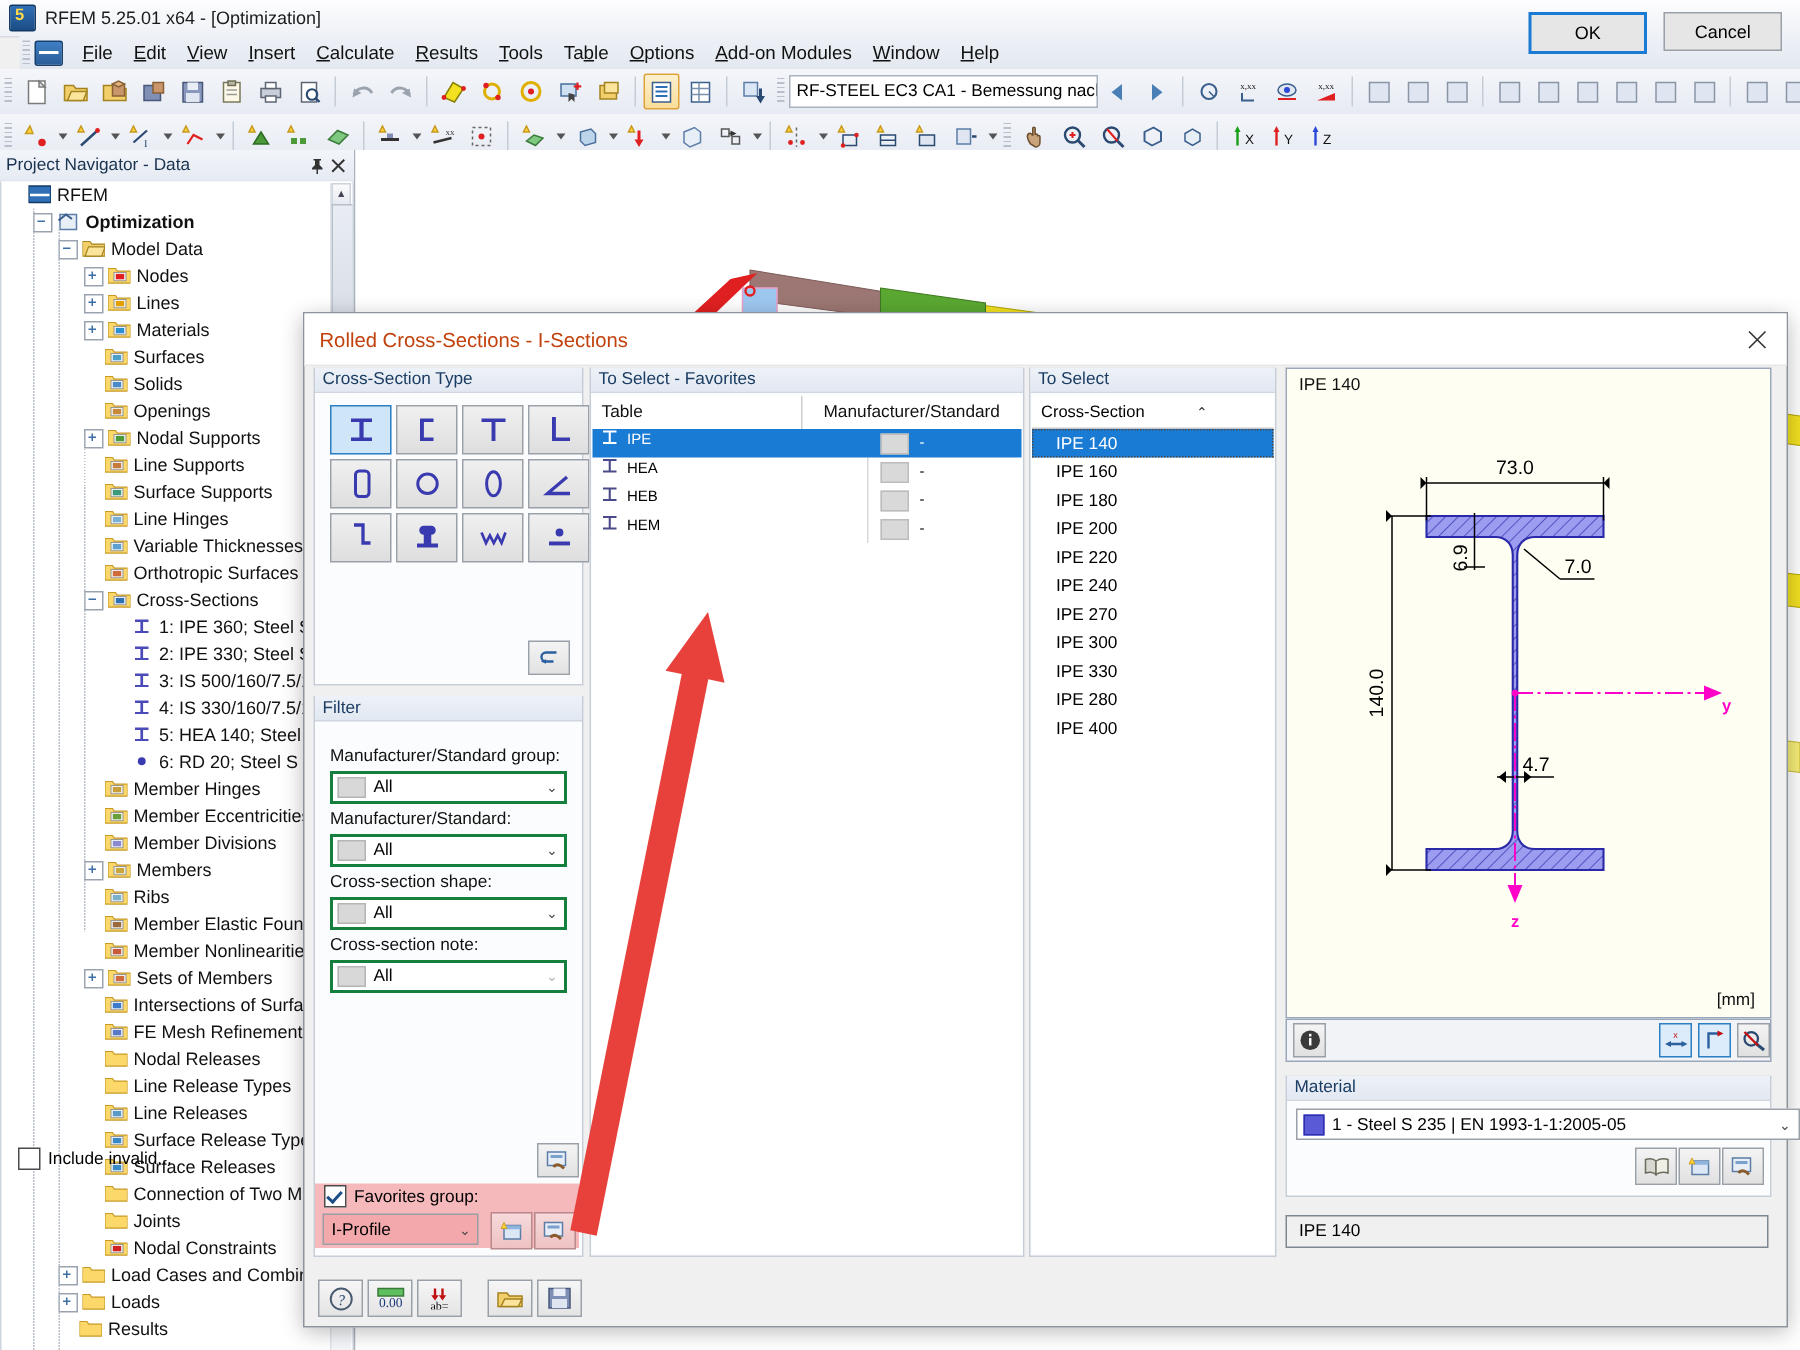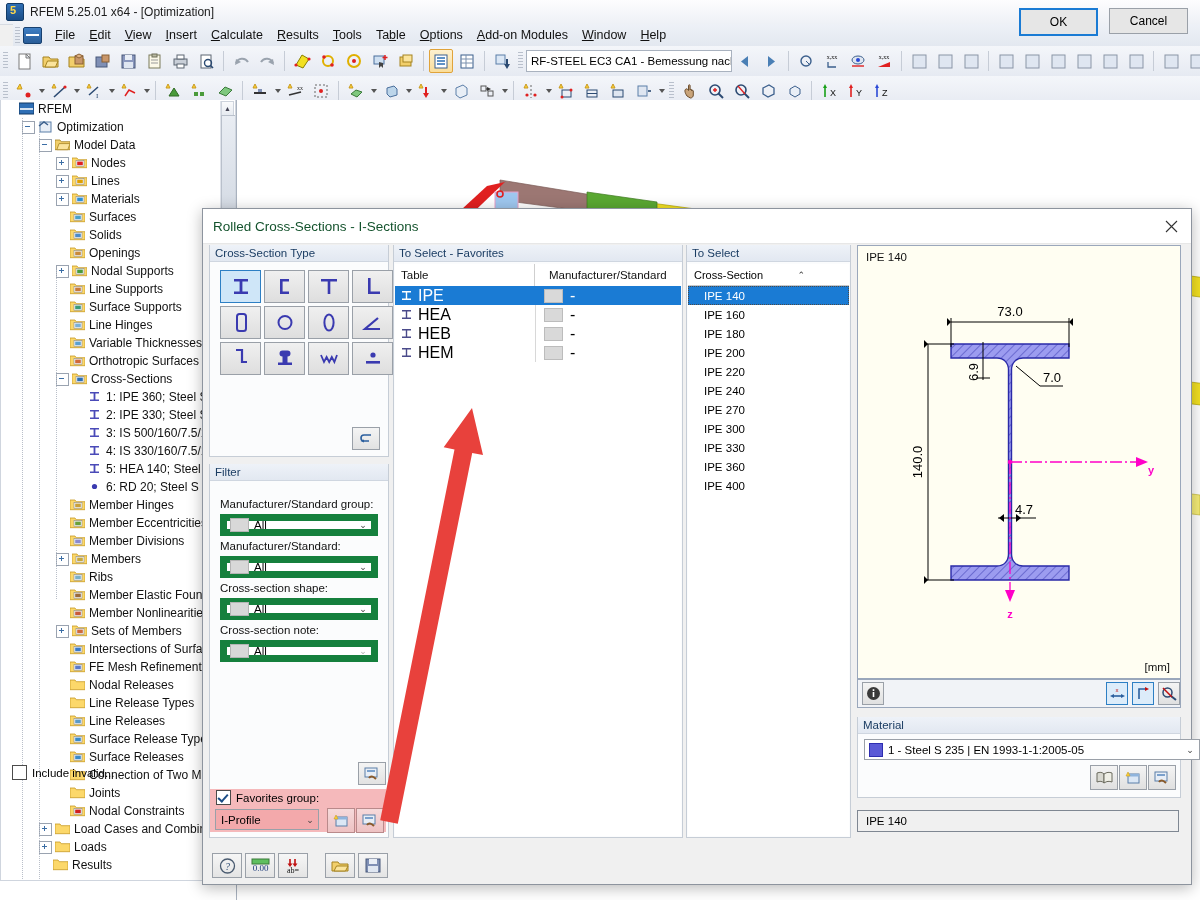--- a/index.html
+++ b/index.html
@@ -67,37 +67,37 @@
     border:1px solid #cfd5de;border-top:none;margin:0;}
   .trow{height:18px;display:flex;align-items:center;white-space:nowrap;font-size:12px;position:relative;}
   .tspace{flex:none;}
   .texp{width:11px;height:11px;border:1px solid #9aa3b0;background:#fff;flex:none;margin-right:3px;
     position:relative;color:#1b4d86;font-size:9px;line-height:9px;text-align:center;}
   .texp:before{content:"";position:absolute;left:2px;top:4px;width:5px;height:1px;background:#3c6ea5;}
   .texp.plus:after{content:"";position:absolute;left:4px;top:2px;width:1px;height:5px;background:#3c6ea5;}
   .tnoexp{width:14px;flex:none;}
   .ticon{width:15px;height:14px;flex:none;margin-right:4px;border-radius:1px;}
   .tlabel{color:#111;}
-  .tlabel.bold{font-weight:normal;text-align:center;}
+  .tlabel.bold{font-weight:bold;text-align:center;}
   .tguide{position:absolute;width:1px;background-image:repeating-linear-gradient(to bottom,#b9bfc9 0 1px,transparent 1px 2px);}
   #nav-scroll{position:absolute;right:1px;top:1px;width:13px;height:778px;background:#f4f6f9;border-left:1px solid #dfe3ea;}
   #nav-scroll .sb-up,#nav-scroll .sb-dn{height:13px;background:linear-gradient(#fafbfc,#e6eaf0);
     border:1px solid #cdd3dc;display:flex;align-items:center;justify-content:center;font-size:7px;color:#445;}
   #nav-scroll .sb-thumb{position:absolute;top:14px;left:0;width:13px;height:120px;
     background:linear-gradient(#e9edf3,#cfd6e0);border:1px solid #b9c0cb;}
 
   
   #viewport{left:237px;top:100px;width:963px;height:800px;background:#fff;overflow:hidden;}
   #vp-inner{position:absolute;left:0;top:0;width:963px;height:800px;}
 
   
   #dialog{left:202px;top:208px;width:988px;height:675px;background:#f0f0f0;
     border:1px solid #8d949e;box-shadow:0 3px 14px rgba(0,0,0,.28);}
   #dlg-titlebar{height:34px;display:flex;align-items:center;background:#fff;border-bottom:1px solid #e7e7e7;}
-  #dlg-title{font-size:13.5px;color:#14532d;margin-left:10px;flex:1;}
+  #dlg-title{font-size:13.5px;color:#c2410c;margin-left:10px;flex:1;}
   #dlg-close{width:40px;height:33px;display:flex;align-items:center;justify-content:center;font-size:16px;color:#333;}
 
   .group{position:absolute;border:1px solid #c6cdd6;background:#fbfcfd;}
   .group-title{position:absolute;top:-1px;left:0;right:0;height:17px;
     background:linear-gradient(#eef2f8,#e2e8f1);border-bottom:1px solid #cfd6e0;
     font-size:11.5px;color:#1b3d63;padding:2px 0 0 5px;box-sizing:border-box;}
 
   
   #grp-type{left:209px;top:245px;width:178px;height:210px;}
   #type-grid{position:absolute;left:10px;top:24px;display:grid;
@@ -106,21 +106,21 @@
     border:1px solid #9aa0a8;display:flex;align-items:center;justify-content:center;}
   .type-btn.sel{background:#cfe6f8;border:1px solid #2d7fc4;}
   .type-btn svg{display:block;}
   #type-apply{position:absolute;right:8px;bottom:6px;width:26px;height:21px;
     background:linear-gradient(#f4f4f4,#e2e2e2);border:1px solid #9aa0a8;
     display:flex;align-items:center;justify-content:center;}
 
   
   #grp-filter{left:209px;top:464px;width:178px;height:372px;}
   .f-label{position:absolute;font-size:11.5px;color:#111;}
-  .f-combo{position:absolute;left:10px;width:158px;height:22px;background:#fff;border:7px solid #15803d;
+  .f-combo{position:absolute;left:10px;width:158px;height:22px;background:#fff;border:2px solid #15803d;
     display:flex;align-items:center;box-sizing:border-box;}
   .f-combo .swatch{width:17px;height:12px;background:#d8d8d8;border:1px solid #b5b5b5;margin:0 5px 0 3px;flex:none;}
   .f-combo .ftxt{font-size:11.5px;flex:1;}
   .f-combo .fchev{width:16px;text-align:center;color:#444;font-size:9px;}
   .f-combo .fchev.dis{color:#b0b0b0;}
   #chk-invalid{position:absolute;left:12px;top:765px;display:flex;align-items:center;}
   .cbox{width:13px;height:13px;border:1px solid #4b4b4b;background:#fff;flex:none;margin-right:5px;position:relative;}
   .cbox.checked:after{content:"";position:absolute;left:3px;top:1px;width:4px;height:8px;
     border:solid #1b4d86;border-width:0 2px 2px 0;transform:rotate(42deg);}
   #favgroup-box{position:absolute;left:210px;top:789px;width:176px;height:43px;background:#f5b9bb;}
@@ -132,21 +132,21 @@
   .fav-btn{position:absolute;top:808px;width:26px;height:23px;
     background:linear-gradient(#f6dadb,#eec2c3);border:1px solid #b98a8b;
     display:flex;align-items:center;justify-content:center;}
 
   
   #grp-fav{left:393px;top:245px;width:288px;height:591px;}
   .tbl-head{position:absolute;left:1px;top:18px;right:1px;height:22px;background:#fff;
     border-bottom:1px solid #c8c8c8;display:flex;align-items:center;}
   .th{font-size:11.5px;color:#111;padding-left:8px;}
   .tbl-body{position:absolute;left:1px;top:40px;right:1px;bottom:1px;background:#fff;}
-  .tbl-row{height:19px;display:flex;align-items:center;font-size:16px;}
+  .tbl-row{height:19px;display:flex;align-items:flex-start;font-size:10px;gap:43px;}
   .tbl-row.sel{background:#1a7bd4;color:#fff;}
   .col1{width:140px;display:flex;align-items:center;padding-left:6px;box-sizing:border-box;}
   .col2{flex:1;display:flex;align-items:center;padding-left:8px;border-left:1px solid #d8d8d8;box-sizing:border-box;height:19px;}
   .tbl-row.sel .col2{border-left-color:#1a7bd4;}
   .mini-i{width:11px;height:11px;margin-right:6px;flex:none;}
   .std-swatch{width:17px;height:12px;background:#d9d9d9;border:1px solid #bcbcbc;margin-right:7px;flex:none;}
   .vdiv{position:absolute;left:140px;top:18px;bottom:1px;width:1px;background:#cfcfcf;}
 
   
   #grp-sel{left:686px;top:245px;width:163px;height:591px;}
@@ -630,20 +630,33 @@
     <div class="tb-btn">
       <svg class="gi" viewBox="0 0 17 17">
         <path d="M4 14V3" stroke="#2b49d6" stroke-width="1.6"></path>
         <polygon points="4,1 2,5 6,5" fill="#2b49d6"></polygon>
         <text x="9" y="13" font-size="9" fill="#111" font-family="Liberation Sans">Z</text>
       </svg>
     </div>
   </div>
 
 <div class="abs" id="navigator">
+  <div id="nav-header">
+    <div id="nav-title">Project Navigator - Data</div>
+    <div class="nav-hdr-btn">
+      <svg width="11" height="11" viewBox="0 0 11 11">
+          <path d="M3 1h5v1h-1v3l2 2v1H6v3l-.5 1-.5-1V8H2V7l2-2V2H3z" fill="#333"></path>
+        </svg>
+    </div>
+    <div class="nav-hdr-btn">
+      <svg width="11" height="11" viewBox="0 0 11 11">
+          <path d="M1.5 1.5l8 8M9.5 1.5l-8 8" stroke="#333" stroke-width="1.3"></path>
+        </svg>
+    </div>
+  </div>
   <div id="nav-tree-wrap">
     <div id="nav-tree">
         <div class="trow">
           <span class="tspace" style="width: 4px;"></span>
           <span class="tnoexp"></span>
           <span class="ticon"><svg width="15" height="13" viewBox="0 0 15 13">
               <rect x="0" y="1" width="15" height="11" fill="#2f6fb5" stroke="#123a66"></rect>
               <path d="M1 7h13" stroke="#fff" stroke-width="1.6"></path>
             </svg></span>
           <span class="tlabel">RFEM</span>
@@ -1325,21 +1338,21 @@
       <div class="sel-row">
         <span>IPE 270</span>
       </div>
       <div class="sel-row">
         <span>IPE 300</span>
       </div>
       <div class="sel-row">
         <span>IPE 330</span>
       </div>
       <div class="sel-row">
-        <span>IPE 360</span>
+        <span>IPE 280</span>
       </div>
       <div class="sel-row">
         <span>IPE 400</span>
       </div>
     </div>
 </div>
 
 <div class="abs" id="cs-preview">
   <div id="cs-name">IPE 140</div>
   <div id="cs-unit">[mm]</div>

